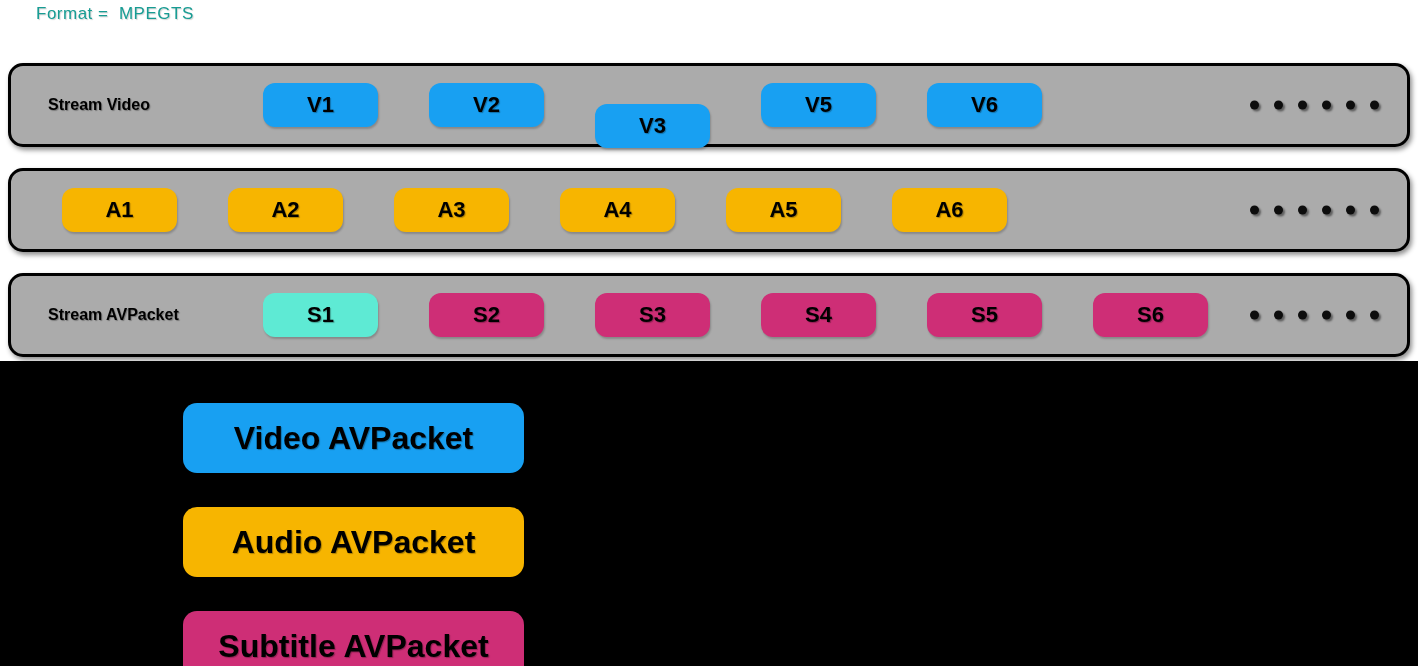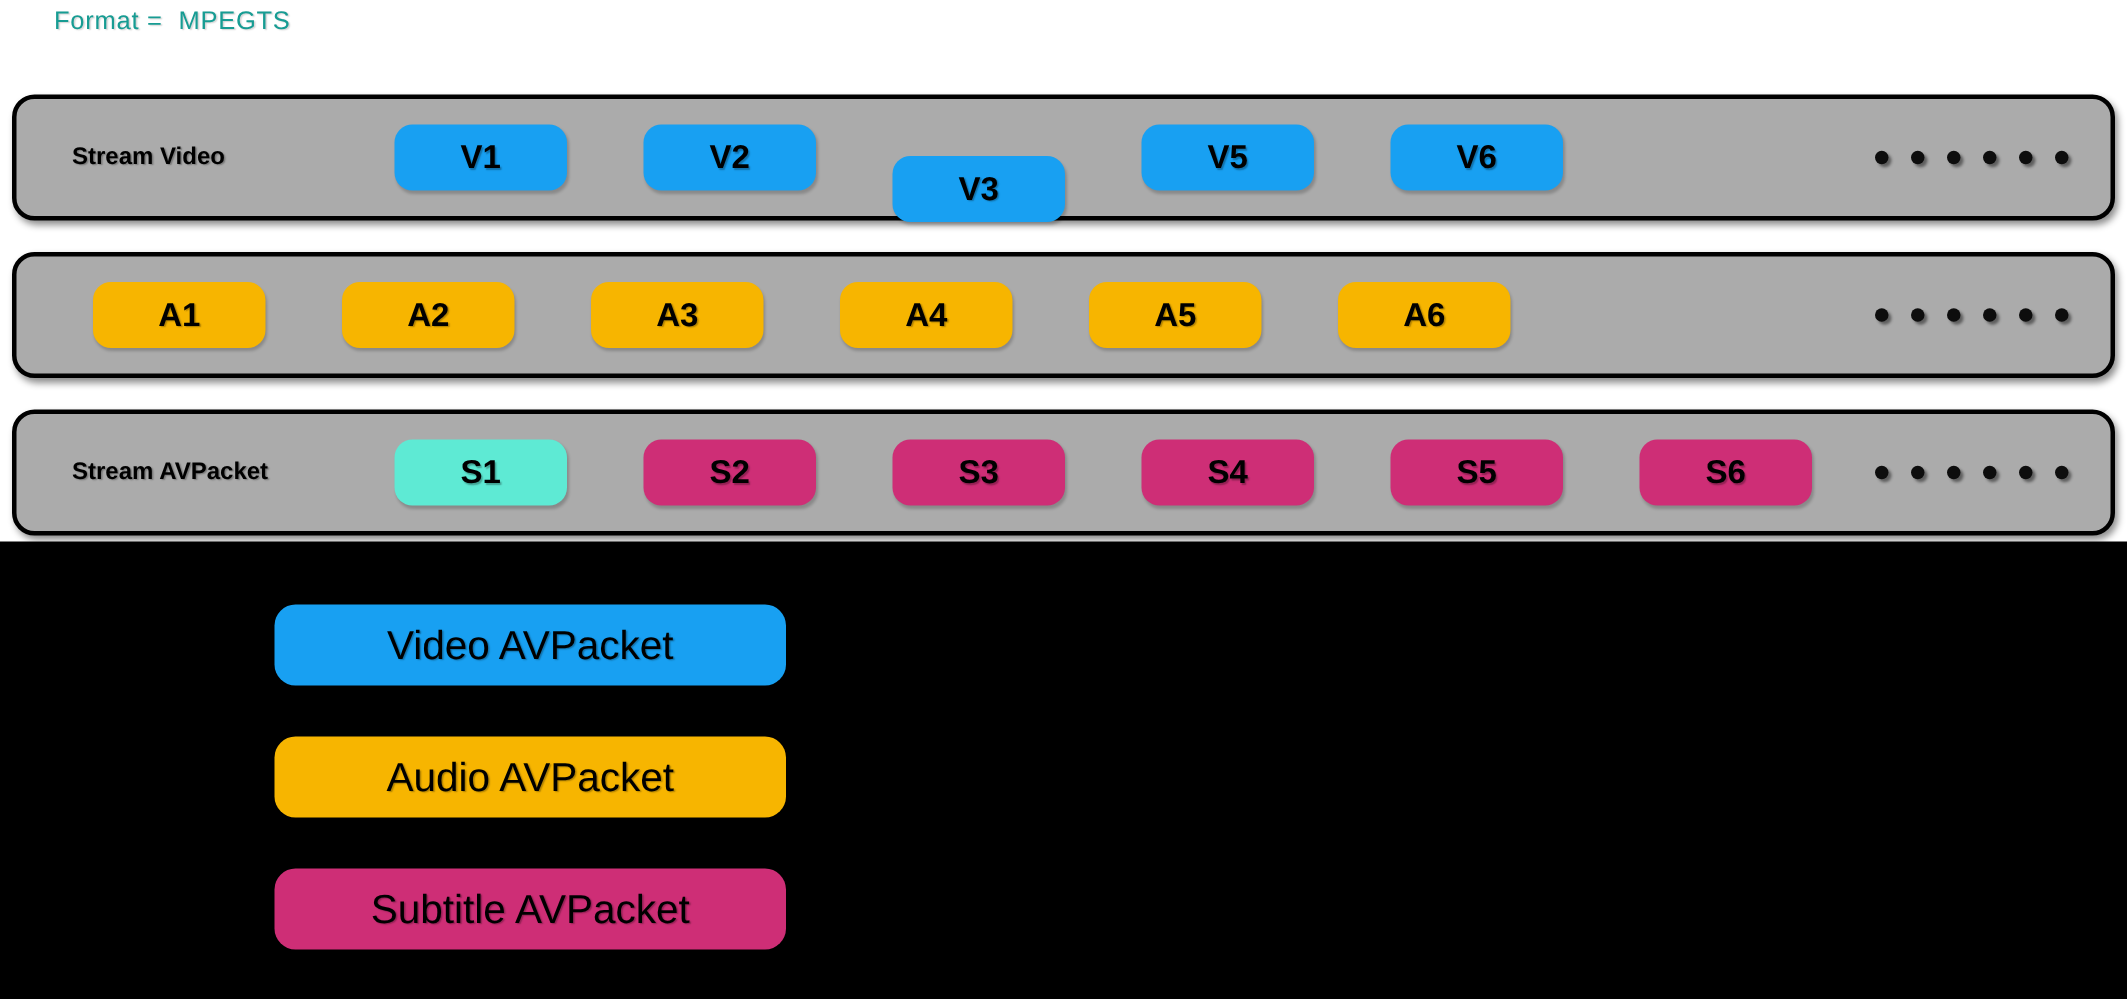--- a/index.html
+++ b/index.html
@@ -99,28 +99,28 @@
     left: 0;
     right: 0;
     top: 361px;
     bottom: 0;
     background: #000000;
   }
   .legend-item {
     box-sizing: border-box;
     margin-left: 183px;
     width: 341px;
-    height: 54px;
+    height: 70px;
     margin-top: 34px;
     border-radius: 14px;
     display: flex;
     align-items: center;
     justify-content: center;
-    font-size: 27px;
-    font-weight: normal;
+    font-size: 32px;
+    font-weight: bold;
     color: #000000;
     text-shadow: 1px 1px 1px rgba(0,0,0,0.3);
     box-shadow: 1px 2px 3px rgba(0,0,0,0.35);
   }
   .legend-item:first-child {
     margin-top: 42px;
   }
 </style>
 </head>
 <body>

